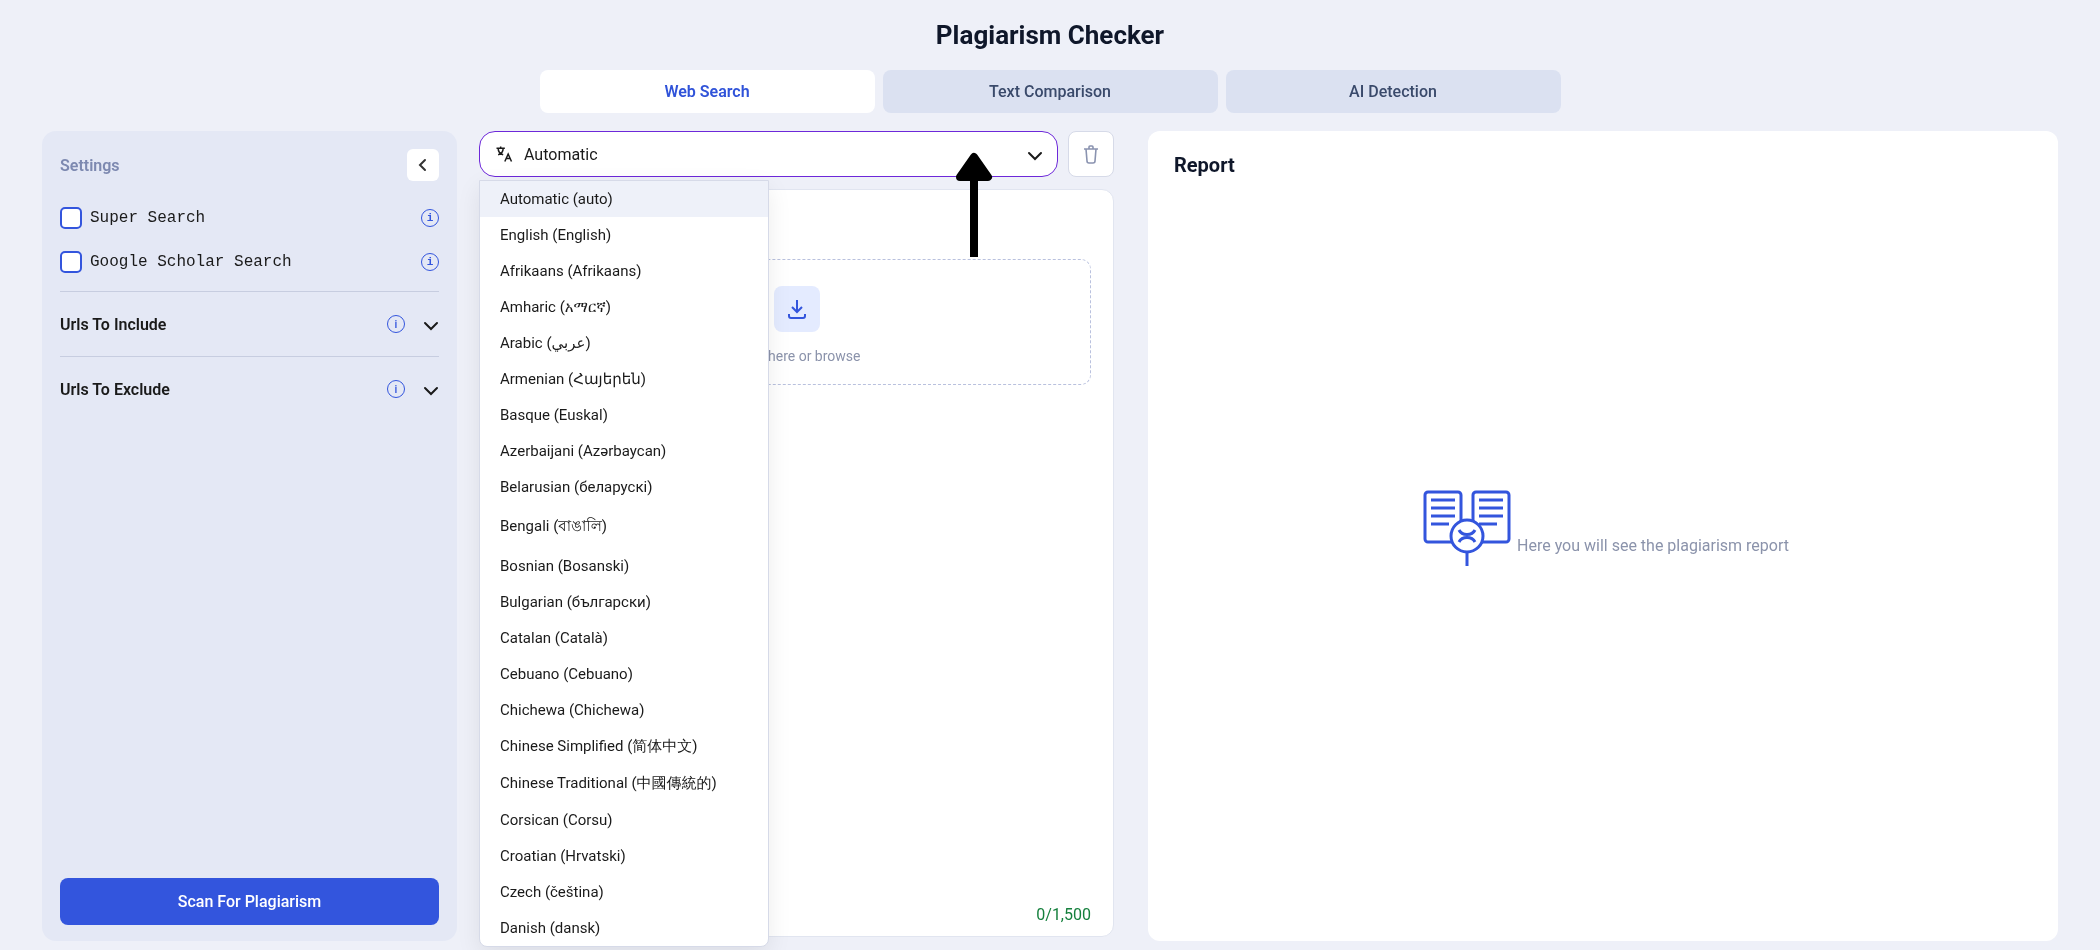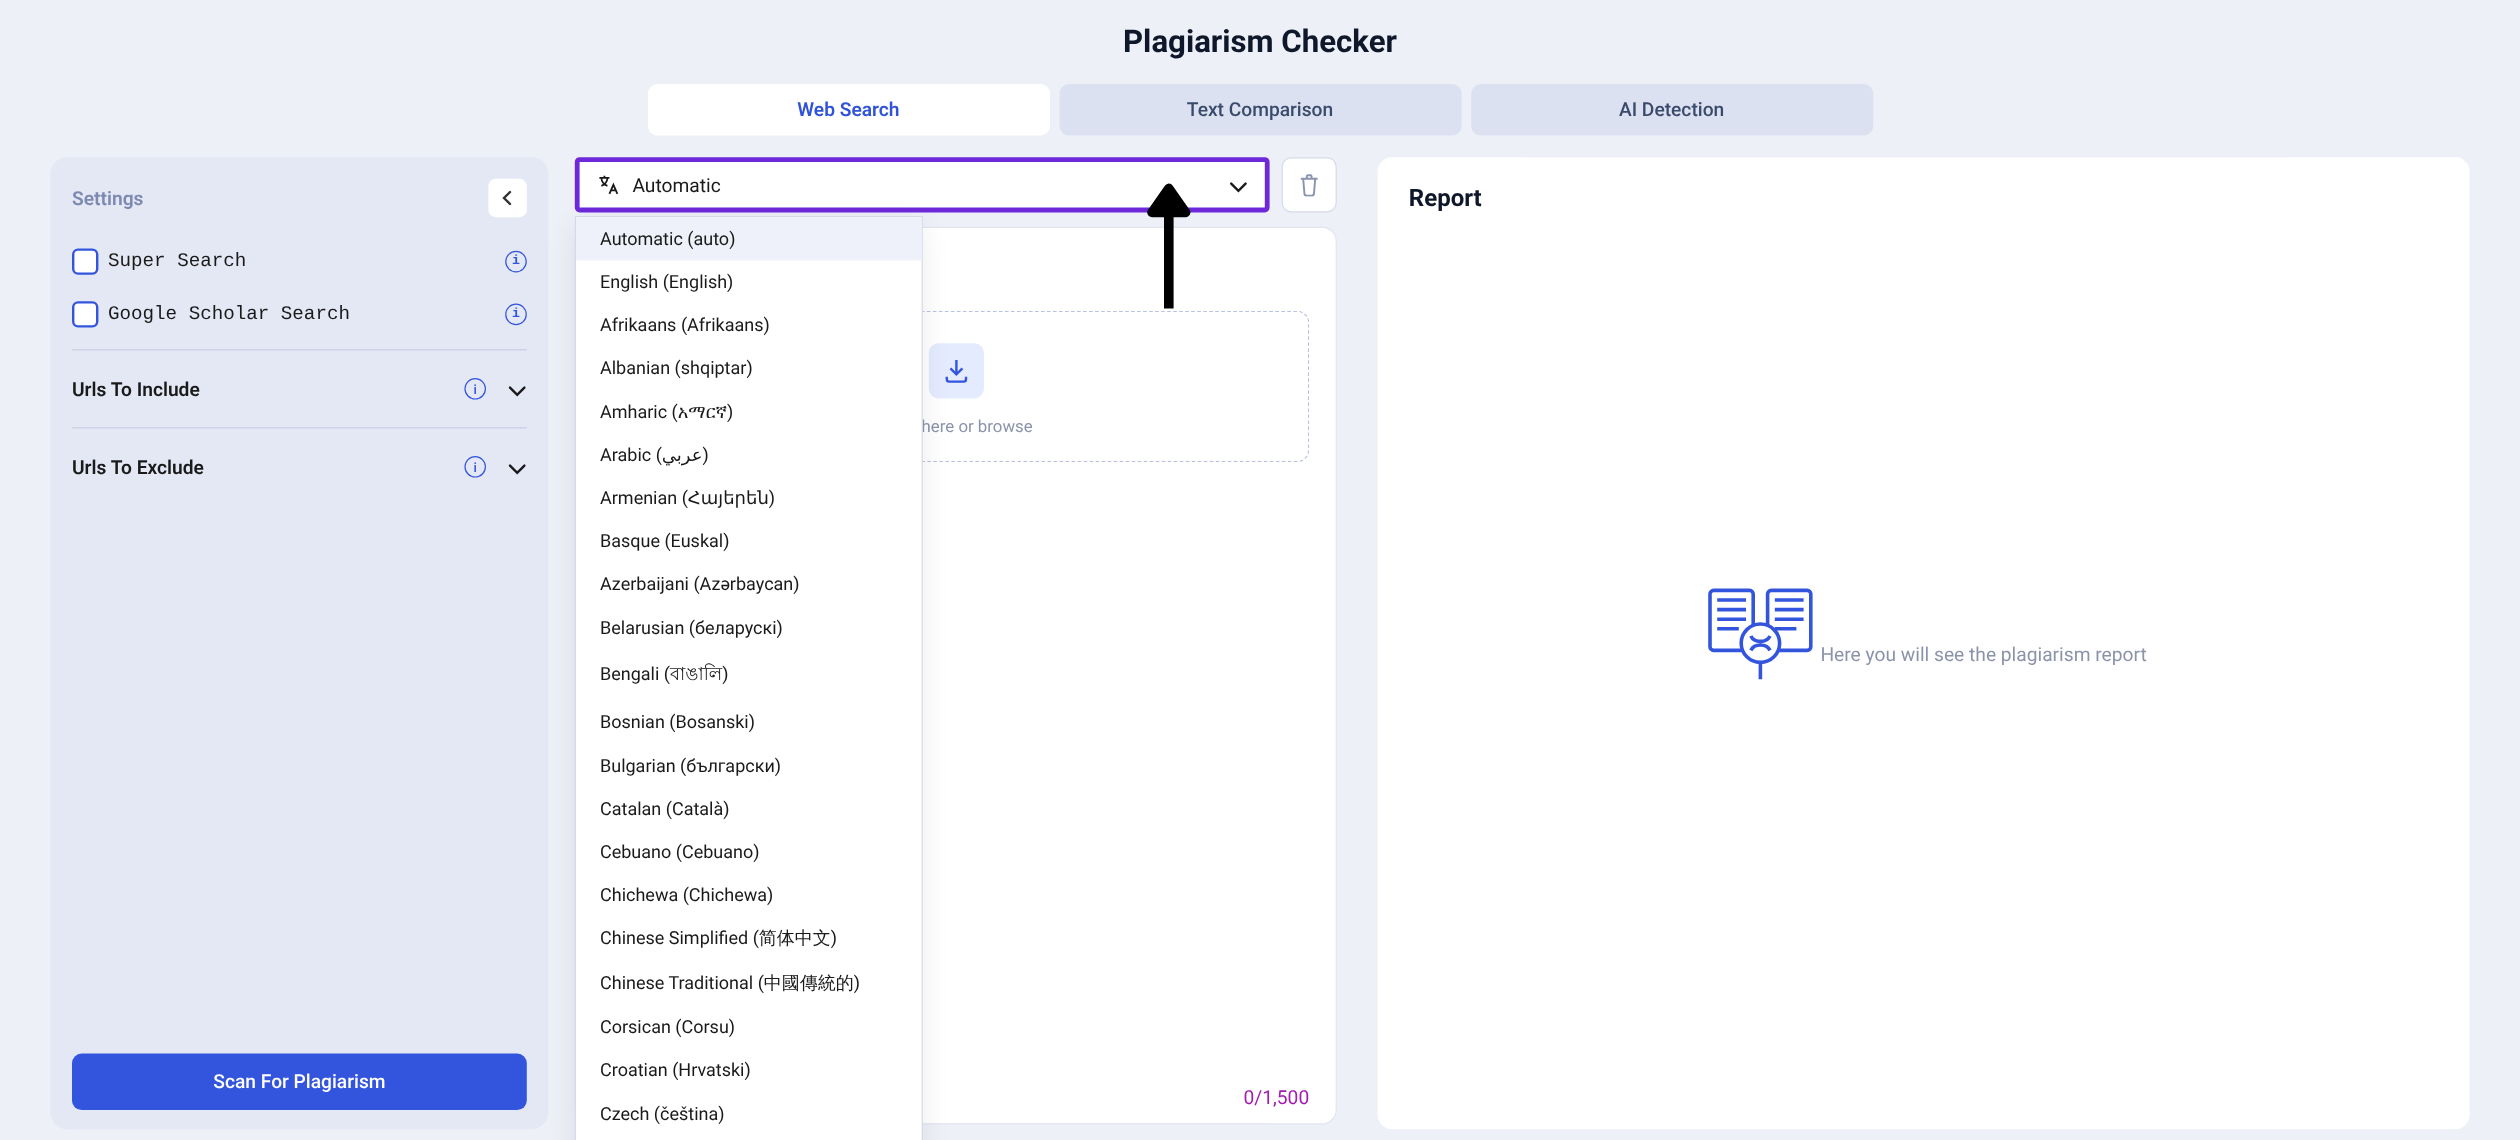--- a/index.html
+++ b/index.html
@@ -76,21 +76,21 @@
   border-radius: 8px;
   font-size: 16px;
   font-weight: 500;
   cursor: pointer;
 }
 
 
 .middle { width: 635px; position: relative; }
 .lang-row { display: flex; gap: 10px; position: relative; }
 .lang-select {
-  flex: 1; height: 46px; background: #fff; border: 4px solid #6d28d9; border-radius: 4px;
+  flex: 1; height: 46px; background: #fff; border: 1px solid #6d28d9; border-radius: 16px;
   display: flex; align-items: center; padding: 0 14px; cursor: pointer;
 }
 .lang-select .icon { color: #2b2b2b; margin-right: 10px; display:flex; }
 .lang-select .label { font-size: 16px; color: #1a1a1a; flex: 1; }
 .lang-select .chev { color: #1a1a1a; }
 .trash-btn {
   width: 46px; height: 46px; background: #fff; border: 1px solid #d6dae8; border-radius: 8px;
   display: flex; align-items: center; justify-content: center; color: #8a93b0; cursor: pointer;
 }
 .dropdown {
@@ -114,21 +114,21 @@
 .placeholder { color: #8b93ab; font-size: 18px; }
 .upload-box {
   margin-top: 30px; border: 1.5px dashed #b9c1de; border-radius: 10px;
   padding: 26px 12px 20px; text-align: center; width: 100%;
 }
 .upload-icon {
   width: 46px; height: 46px; background: #e4ebff; border-radius: 8px; margin: 0 auto 16px;
   display: flex; align-items: center; justify-content: center; color: #3355dd;
 }
 .upload-text { font-size: 14px; color: #8b93ab; }
-.counter { position: absolute; bottom: 12px; right: 22px; font-size: 16px; color: #a21caf; }
+.counter { position: absolute; bottom: 12px; right: 22px; font-size: 16px; color: #15803d; }
 
 
 .report {
   flex: 1; background: #fff; border-radius: 12px; padding: 22px 26px; height: 810px; margin-left: 12px;
 }
 .report h2 { font-size: 20px; font-weight: 700; color: #0f172a; }
 .report-body { display: flex; flex-direction: row; align-items: center; justify-content: center; height: calc(100% - 30px); }
 .report-illust { color: #3355dd; margin-bottom: 22px; }
 .report-msg { font-size: 16px; color: #8b93ab; }
 
@@ -221,21 +221,20 @@
         <svg width="18" height="20" viewBox="0 0 18 20" fill="none" stroke="#8a93b0" stroke-width="1.6">
             <path d="M2 5h14M7 5V3a1 1 0 011-1h2a1 1 0 011 1v2M4 5l1 12a2 2 0 002 2h4a2 2 0 002-2l1-12"></path>
           </svg>
       </div>
 
       <div class="dropdown">
         <div class="dropdown-inner" id="lang-dd">
             <div class="dd-item selected">Automatic (auto)</div>
             <div class="dd-item">English (English)</div>
             <div class="dd-item">Afrikaans (Afrikaans)</div>
-            <div class="dd-item">Albanian (shqiptar)</div>
             <div class="dd-item">Amharic (አማርኛ)</div>
             <div class="dd-item">Arabic (عربي)</div>
             <div class="dd-item">Armenian (Հայերեն)</div>
             <div class="dd-item">Basque (Euskal)</div>
             <div class="dd-item">Azerbaijani (Azərbaycan)</div>
             <div class="dd-item">Belarusian (беларускі)</div>
             <div class="dd-item">Bengali (বাঙালি)</div>
             <div class="dd-item">Bosnian (Bosanski)</div>
             <div class="dd-item">Bulgarian (български)</div>
             <div class="dd-item">Catalan (Català)</div>

